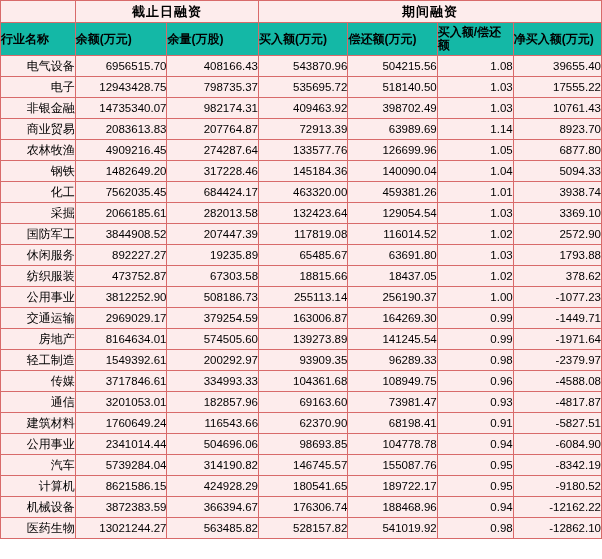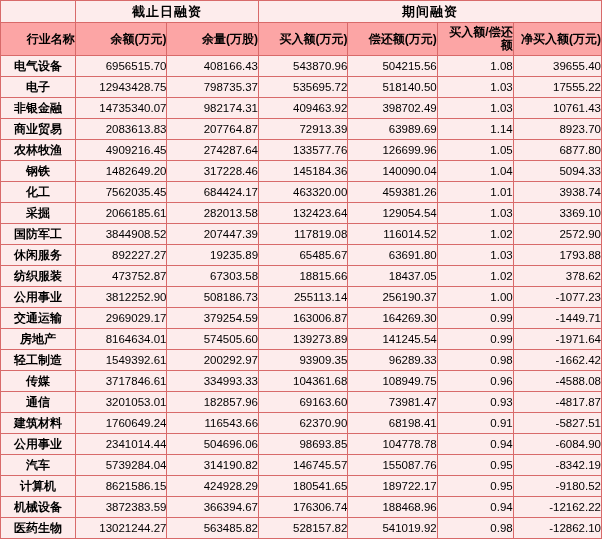--- a/index.html
+++ b/index.html
@@ -26,39 +26,39 @@
   .grp-head {
     background: #fdecec;
     color: #000000;
     font-weight: bold;
     font-size: 13px;
     text-align: center;
     height: 21px;
     letter-spacing: 1px;
   }
   .col-head {
-    background: #fca5a5;
+    background: #14b8a6;
     color: #000000;
     font-weight: bold;
     font-size: 12px;
-    text-align: right;
+    text-align: left;
     line-height: 13px;
     padding: 2px 1px;
     height: 32px;
   }
   .blank-head {
     background: #fdecec;
     border-left: 1px solid #ffffff;
     border-top: 1px solid #ffffff;
   }
   td.ind {
     background: #fdecec;
-    font-weight: bold;
+    font-weight: normal;
     font-size: 12px;
-    text-align: center;
+    text-align: right;
     height: 20px;
     color: #000;
     white-space: nowrap;
     overflow: hidden;
   }
   td.num {
     background: #fdecec;
     font-size: 11.5px;
     text-align: right;
     padding-right: 4px;
@@ -232,21 +232,21 @@
         <td class="num">0.99</td>
         <td class="num">-1971.64</td>
       </tr>
       <tr>
         <td class="ind">轻工制造</td>
         <td class="num">1549392.61</td>
         <td class="num">200292.97</td>
         <td class="num">93909.35</td>
         <td class="num">96289.33</td>
         <td class="num">0.98</td>
-        <td class="num">-1662.42</td>
+        <td class="num">-2379.97</td>
       </tr>
       <tr>
         <td class="ind">传媒</td>
         <td class="num">3717846.61</td>
         <td class="num">334993.33</td>
         <td class="num">104361.68</td>
         <td class="num">108949.75</td>
         <td class="num">0.96</td>
         <td class="num">-4588.08</td>
       </tr>

